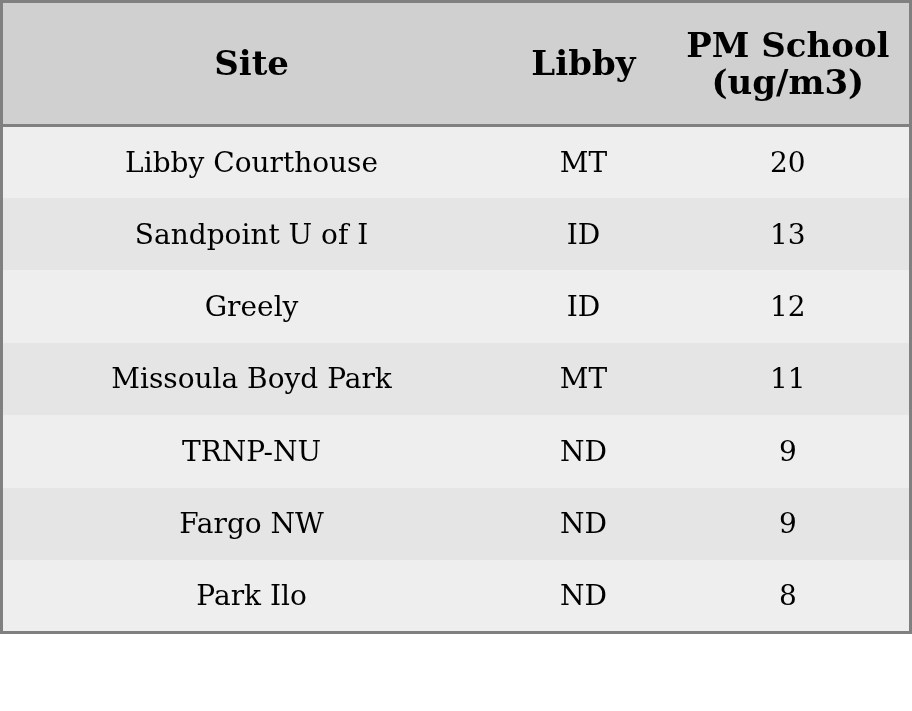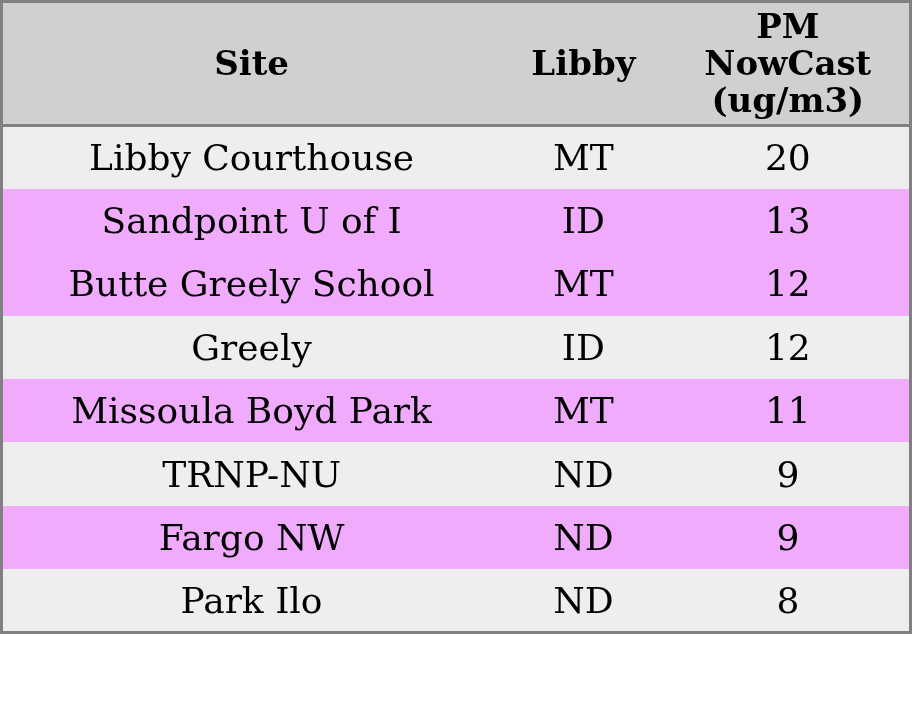--- a/index.html
+++ b/index.html
@@ -27,62 +27,57 @@
     border-bottom: 3px solid #808080;
     height: 124px;
     font-size: 34px;
     font-weight: bold;
     line-height: 37px;
     text-align: center;
     vertical-align: middle;
     padding: 0 10px;
   }
   tbody td {
-    font-size: 36px;
+    font-size: 28px;
     font-weight: normal;
     text-align: center;
     vertical-align: middle;
     height: 57.7px;
     padding: 0;
     border: none;
   }
   tbody tr.stripe { background: #eeeeee; }
-  tbody tr.plain  { background: #f0abfc; }
+  tbody tr.plain  { background: #e5e5e5; }
 </style>
 </head>
 <body>
 
 <table class="pm-table">
   <colgroup>
     <col class="col-site">
     <col class="col-state">
     <col class="col-pm">
   </colgroup>
   <thead>
     <tr>
       <th>Site</th>
       <th>Libby</th>
-      <th>PM NowCast (ug/m3)</th>
+      <th>PM School (ug/m3)</th>
     </tr>
   </thead>
   <tbody>
     <tr class="stripe">
       <td>Libby Courthouse</td>
       <td>MT</td>
       <td>20</td>
     </tr>
     <tr class="plain">
       <td>Sandpoint U of I</td>
       <td>ID</td>
       <td>13</td>
-    </tr>
-    <tr class="plain">
-      <td>Butte Greely School</td>
-      <td>MT</td>
-      <td>12</td>
     </tr>
     <tr class="stripe">
       <td>Greely</td>
       <td>ID</td>
       <td>12</td>
     </tr>
     <tr class="plain">
       <td>Missoula Boyd Park</td>
       <td>MT</td>
       <td>11</td>

